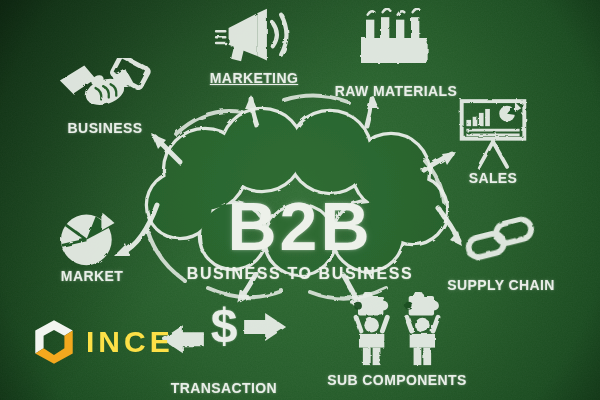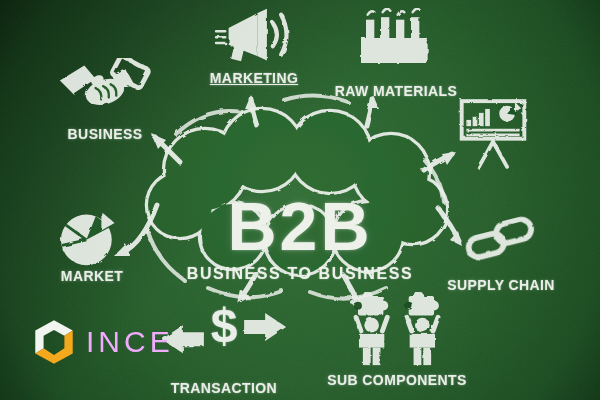--- a/index.html
+++ b/index.html
@@ -19,21 +19,21 @@
   .center-text .t{
     font-size:68px;font-weight:800;line-height:60px;letter-spacing:3px;
     text-shadow:0 0 3px rgba(236,241,234,.45),0 0 9px rgba(236,241,234,.15);
     margin-top:44px;
   }
   .center-text .s{
     margin-top:9px;font-size:16px;font-weight:700;letter-spacing:1.6px;
     text-shadow:0 0 2px rgba(236,241,234,.45);
   }
   .logo{position:absolute;left:28px;top:316px;display:flex;align-items:center;gap:6px;}
-  .logo .word{font-size:30px;font-weight:400;letter-spacing:4px;color:#f0abfc;line-height:1;}
+  .logo .word{font-size:30px;font-weight:700;letter-spacing:4px;color:#fde047;line-height:1;}
   .tx-wrap{position:relative;width:148px;height:56px;margin:0 auto;}
   .tx-dollar{
     position:absolute;left:0;right:0;top:-8px;font-size:48px;font-weight:700;color:#e9eee8;
     text-shadow:0 0 2px rgba(236,241,234,.5);
   }
 </style>
 </head>
 <body>
 
 <div class="board">
@@ -150,21 +150,21 @@
     <svg class="icon-wrap" width="96" height="62" viewBox="0 0 100 66">
       <g filter="url(#chalkfx)" opacity="0.94">
         <rect x="60" y="4" width="34" height="22" rx="3" transform="rotate(28 77 15)" fill="none" stroke="#e9eee8" stroke-width="5"></rect>
         <polygon points="58,20 72,12 80,26 64,34" fill="#e9eee8"></polygon>
         <polygon points="2,24 28,8 40,22 16,38" fill="#e9eee8"></polygon>
         <ellipse cx="50" cy="36" rx="21" ry="13" transform="rotate(-18 50 36)" fill="#e9eee8"></ellipse>
         <ellipse cx="42" cy="24" rx="7" ry="5" transform="rotate(-30 42 24)" fill="#e9eee8"></ellipse>
         <path d="M40 32 q7 3 6 12 M48 30 q7 3 6 12 M56 28 q7 3 6 12" stroke="#27602c" stroke-width="2.5" fill="none" stroke-linecap="round"></path>
       </g>
     </svg>
-    <div class="label" style="margin-top:6px;">BUSINESS</div>
+    <div class="label" style="">BUSINESS</div>
   </div>
 
   <div class="node" style="left:194px;top:8px;width:120px;">
     <svg class="icon-wrap" width="90" height="60" viewBox="0 0 95 72">
       <g filter="url(#chalkfx)" opacity="0.94">
         <path d="M2 28 h11 M2 35 h11 M2 42 h11" stroke="#e9eee8" stroke-width="3" stroke-linecap="round"></path>
         <polygon points="17,24 52,6 52,58 17,44" fill="#e9eee8"></polygon>
         <polygon points="52,6 63,1 63,63 52,58" fill="#e9eee8"></polygon>
         <polygon points="24,44 36,47 32,64 20,61" fill="#e9eee8"></polygon>
         <path d="M70 18 Q80 32 70 46" stroke="#e9eee8" stroke-width="5" fill="none" stroke-linecap="round"></path>
@@ -196,20 +196,21 @@
         <rect x="20" y="24" width="6" height="12" fill="#e9eee8"></rect>
         <rect x="28" y="19" width="6" height="17" fill="#e9eee8"></rect>
         <rect x="36" y="14" width="6" height="22" fill="#e9eee8"></rect>
         <circle cx="64" cy="20" r="10" fill="#e9eee8"></circle>
         <polygon points="64,20 72,11 77,22" fill="#1f5425"></polygon>
         <polygon points="74,5 82,13 74,18" fill="#e9eee8"></polygon>
         <path d="M12 41 H80 M12 47 H80" stroke="#e9eee8" stroke-width="3.5"></path>
         <path d="M46 52 L46 58 M46 56 L28 88 M46 56 L64 88" stroke="#e9eee8" stroke-width="5" stroke-linecap="round"></path>
       </g>
     </svg>
+    <div class="label" style="margin-top:0px;">SALES</div>
   </div>
 
   <div class="node" style="left:428px;top:216px;width:146px;">
     <svg class="icon-wrap" width="82" height="46" viewBox="0 0 92 52">
       <g filter="url(#chalkfx)" opacity="0.94" transform="rotate(-14 46 26)" fill="none" stroke="#e9eee8" stroke-width="6.5">
         <rect x="8" y="18" width="40" height="22" rx="11"></rect>
         <rect x="42" y="10" width="40" height="22" rx="11"></rect>
       </g>
     </svg>
     <div class="label" style="margin-top:15px;">SUPPLY CHAIN</div>

